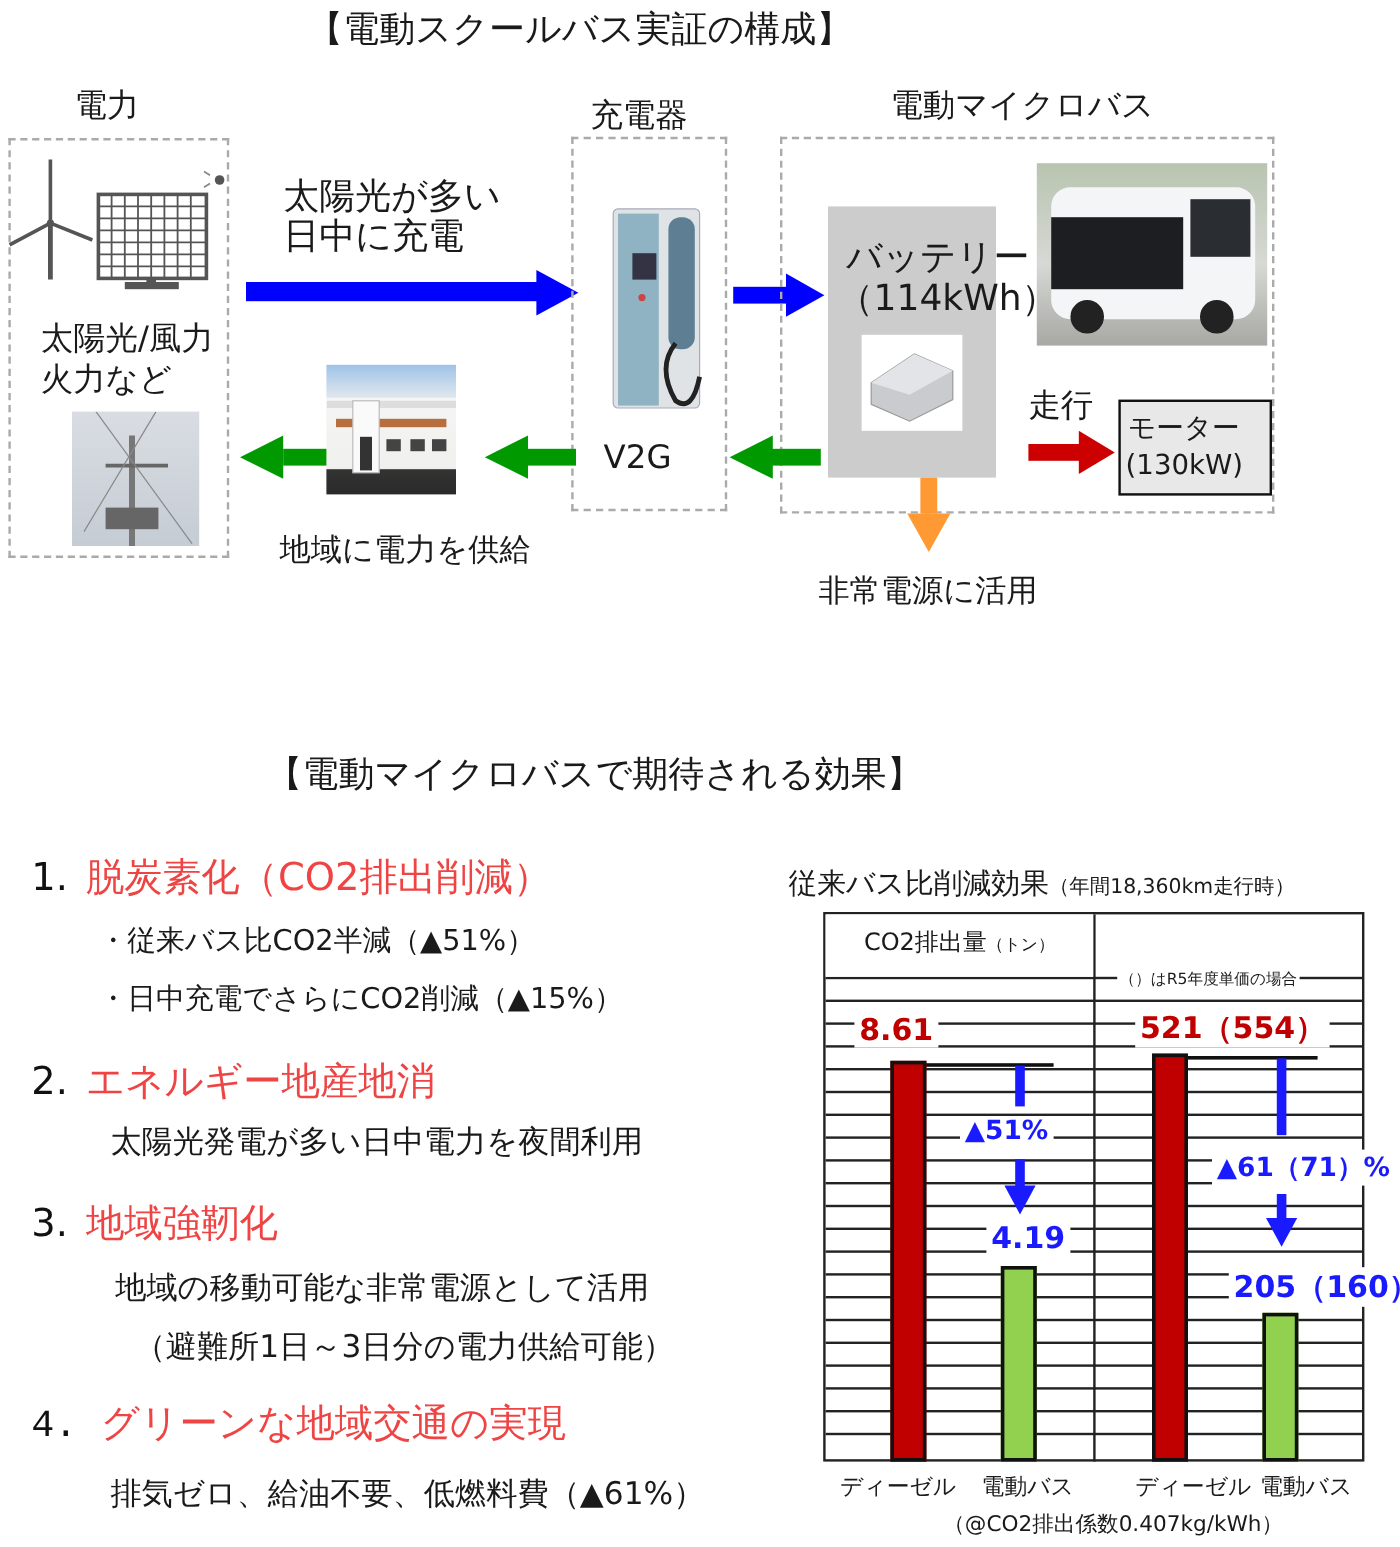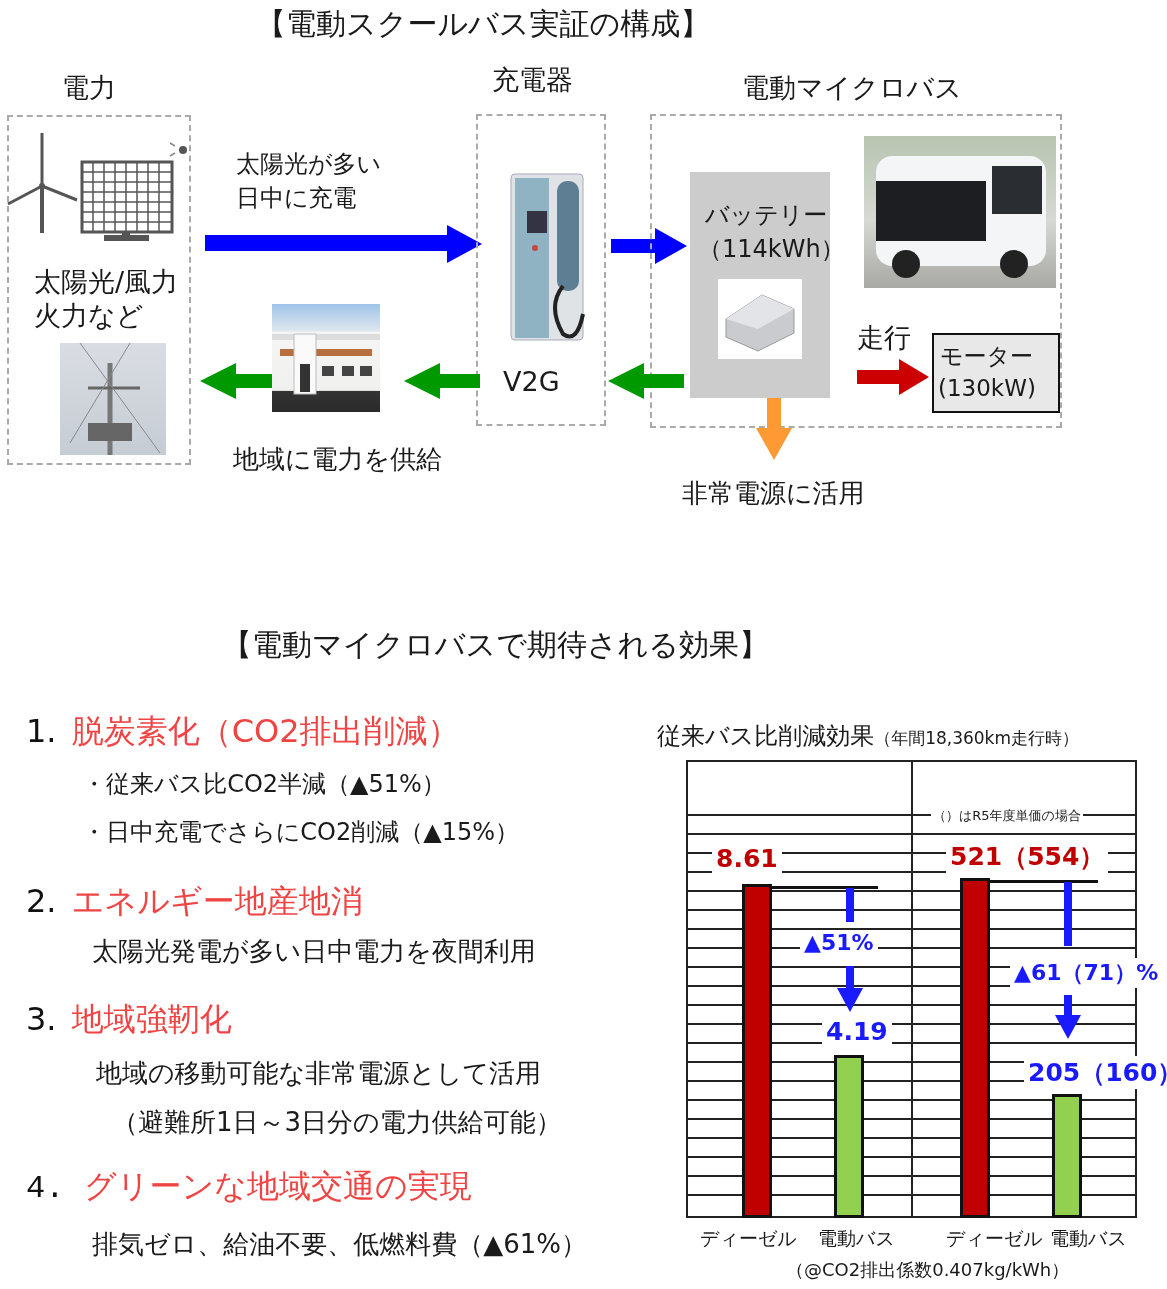--- a/index.html
+++ b/index.html
@@ -1,42 +1,42 @@
 <!DOCTYPE html>
 <html><head>
 <meta charset="utf-8">
 <style>
   * { box-sizing: border-box; margin: 0; padding: 0; }
   body { width: 1167px; height: 1289px; background: #fff; position: relative; overflow: hidden;
          font-family: "DejaVu Sans", "Liberation Sans", sans-serif; color: #1a1a1a; }
   .abs { position: absolute; }
   .title { font-size: 30px; white-space: nowrap; }
   .lbl { font-size: 27px; white-space: nowrap; }
-  .txt { font-size: 24px; white-space: nowrap; line-height: 34px; }
+  .txt { font-size: 30px; white-space: nowrap; line-height: 34px; }
   .dash { border: 2px dashed #aaa; }
   .tri-r { position: absolute; width: 0; height: 0; border-top: 18px solid transparent; border-bottom: 18px solid transparent; }
   .tri-l { position: absolute; width: 0; height: 0; border-top: 18px solid transparent; border-bottom: 18px solid transparent; }
   .photo { position: absolute; overflow: hidden; }
   .h-num { font-size: 32px; color: #111; }
   .h-blue { font-size: 32px; color: #ef4444; }
   .sub { font-size: 24px; }
   .chart-grid { position: absolute; left: 686px; top: 760px; width: 451px; height: 458px; border: 2px solid #222; }
   .gline { position: absolute; left: 0; height: 1.5px; background: #222; }
   .bar { position: absolute; border: 3px solid #111; }
   .val-red { color: #c00000; font-weight: bold; font-size: 25px; background: #fff; padding: 0 4px; white-space: nowrap; }
   .val-blue { color: #1a1aff; font-weight: bold; font-size: 25px; background: #fff; padding: 0 4px; white-space: nowrap; }
   .xlbl { font-size: 19px; white-space: nowrap; }
 </style>
 </head>
 <body>
 
 <div class="abs title" style="left:246px; top:4px;margin-left:10px;">【電動スクールバス実証の構成】</div>
 
 <div class="abs lbl" style="left:62px; top:70px;">電力</div>
-<div class="abs lbl" style="left:492px; top:62px;">充電器</div>
+<div class="abs lbl" style="left:492px; top:78px;">充電器</div>
 <div class="abs lbl" style="left:742px; top:70px;">電動マイクロバス</div>
 
 <div class="abs dash" style="left:7px; top:115px; width:184px; height:350px;"></div>
 
 <svg class="abs" style="left:5px; top:128px;" width="75" height="110">
   <line x1="37" y1="58" x2="37" y2="105" stroke="#555" stroke-width="4"></line>
   <line x1="37" y1="58" x2="37" y2="5" stroke="#555" stroke-width="3"></line>
   <line x1="37" y1="58" x2="3" y2="76" stroke="#555" stroke-width="3"></line>
   <line x1="37" y1="58" x2="72" y2="72" stroke="#555" stroke-width="3"></line>
   <circle cx="37" cy="58" r="3" fill="#555"></circle>
@@ -206,20 +206,23 @@
   <div class="gline" style="top:280px; width:447px;"></div>
   <div class="gline" style="top:299px; width:447px;"></div>
   <div class="gline" style="top:318px; width:447px;"></div>
   <div class="gline" style="top:337px; width:447px;"></div>
   <div class="gline" style="top:356px; width:447px;"></div>
   <div class="gline" style="top:375px; width:447px;"></div>
   <div class="gline" style="top:394px; width:447px;"></div>
   <div class="gline" style="top:413px; width:447px;"></div>
   <div class="gline" style="top:432px; width:447px;"></div>
 
+  <div class="abs" style="left:0; top:0; width:223px; height:52px; background:#fff; text-align:center; padding-top:10px; white-space:nowrap;">
+    <span style="font-size:20px;">CO2排出量</span><span style="font-size:14px;">（トン）</span>
+  </div>
   <div class="abs" style="left:243px; top:45px; font-size:13px; background:#fff; padding:0 2px; white-space:nowrap;">（）はR5年度単価の場合</div>
 
   <div class="abs val-red" style="left:24px; top:82px;">8.61</div>
   <div class="abs" style="left:80px; top:124px; width:110px; height:3px; background:#111;"></div>
   <div class="bar" style="left:54px; top:122px; width:30px; height:334px; background:#c00000;"></div>
   <div class="abs" style="left:158px; top:126px; width:8px; height:34px; background:#1a1aff;"></div>
   <div class="abs val-blue" style="left:112px; top:168px; font-size:22px;">▲51%</div>
   <div class="abs" style="left:158px; top:204px; width:8px; height:24px; background:#1a1aff;"></div>
   <div class="abs" style="left:149px; top:226px; width:0; height:0; border-left:13px solid transparent; border-right:13px solid transparent; border-top:24px solid #1a1aff;"></div>
   <div class="abs val-blue" style="left:134px; top:255px;">4.19</div>

